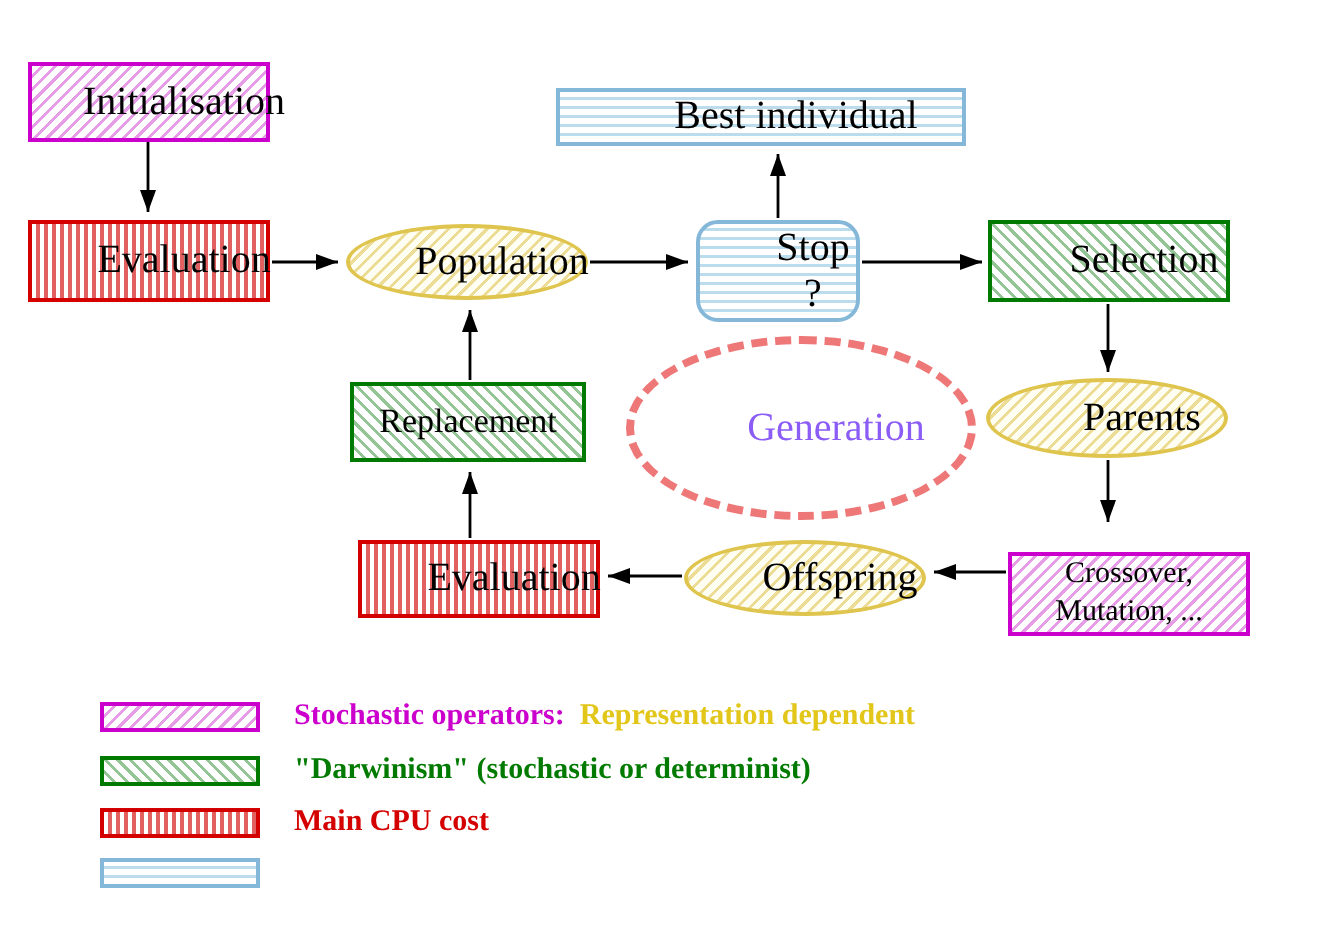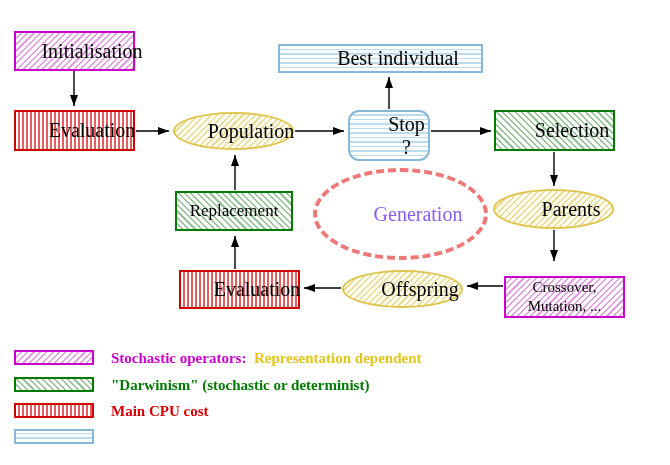--- a/index.html
+++ b/index.html
@@ -18,21 +18,21 @@
     background:repeating-linear-gradient(45deg,#fff,#fff 3px,#94C594 3px,#94C594 4.5px);}
   .stripe-red{border:2px solid #D40000;
     background:repeating-linear-gradient(90deg,#fff,#fff 2px,#E26060 2px,#E26060 4px);}
   .stripe-cyan{border:2px solid #85B8D8;
     background:repeating-linear-gradient(0deg,#fff,#fff 3px,#BBDCEC 3px,#BBDCEC 4.5px);}
   .hatch-yellow{border:2px solid #DFC44E;border-radius:50%;
     background:repeating-linear-gradient(135deg,#FFFEF2,#FFFEF2 3px,#EDDC96 3px,#EDDC96 4.5px);}
   .rounded{border-radius:11px;}
   .gen-ellipse{border:4px dashed #EE7878;border-radius:50%;color:#8b5cf6;z-index:0;}
   
-  .legend-row{position:absolute;z-index:2;display:flex;}
+  .legend-row{position:absolute;z-index:2;display:flex;align-items:center;margin-left:36px;}
   .swatch{width:80px;height:15px;flex:0 0 80px;box-sizing:border-box;}
   .legend-text{margin-left:17px;font-size:15px;font-weight:bold;white-space:pre;}
   .c-magenta{color:#CC00CC;}
   .c-yellow{color:#E2C619;}
   .c-green{color:#007A00;}
   .c-red{color:#D40000;}
   .c-cyan{color:#9CCCE8;}
 </style>
 </head>
 <body>

